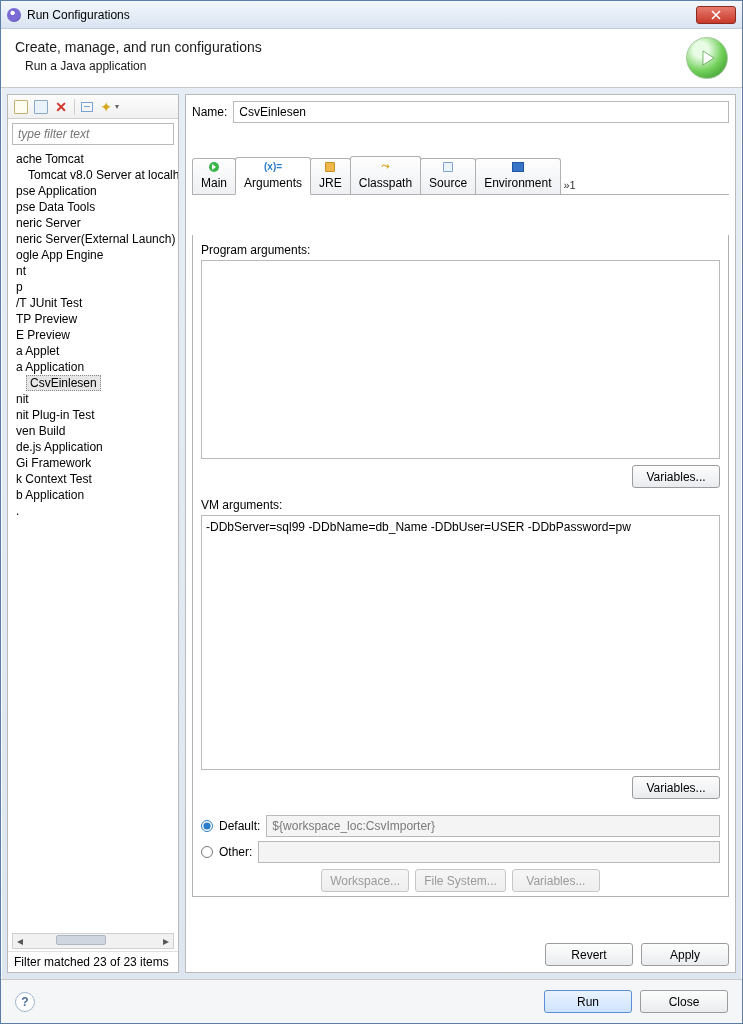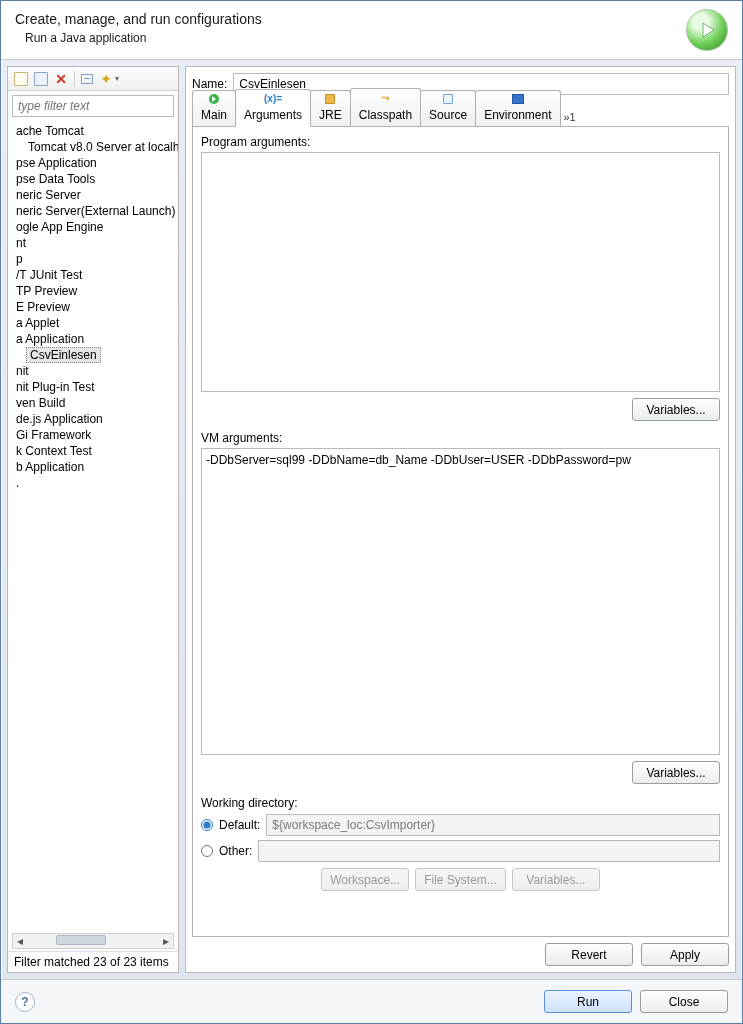--- a/index.html
+++ b/index.html
@@ -100,20 +100,21 @@
 }
 .hscroll .arrow{width:14px;height:14px;display:flex;align-items:center;justify-content:center;color:#555;}
 .hscroll .track{flex:1;position:relative;height:100%;}
 .hscroll .thumb{position:absolute;left:22%;top:1px;width:38%;height:10px;background:#cfd6df;border:1px solid #aeb7c3;border-radius:2px;}
 .filter-status { padding: 3px 6px; border-top:1px solid #e0e0e0; }
 
 .right {
   flex: 1; display: flex; flex-direction: column; min-width:0;
   background:#fff; border:1px solid #b9b9b9;
   padding: 6px;
+  gap: 40px;
 }
 .name-row { display:flex; align-items:center; gap:6px; margin-bottom:6px;}
 .name-row label { white-space:nowrap;}
 .name-row input {
   flex:1; height:22px; border:1px solid #b9b9b9; padding:0 5px; background:#fff;
 }
 .tabs {
   display:flex; align-items:flex-end; border-bottom:1px solid #b0b0b0; gap:0;
   height:26px;
 }
@@ -182,20 +183,30 @@
 .bottombar .spacer{flex:1;}
 .bottombar .btn{ min-width:88px;}
 
 .radio{ width:12px;height:12px; accent-color:#2a7dcb;}
 </style>
 </head>
 <body>
 
 <div class="window">
 
+  <div class="titlebar">
+    <span class="eclipse-ico"></span>
+    <span class="title">Run Configurations</span>
+    <span class="spacer"></span>
+    <div class="close">
+      <svg width="10" height="10" viewBox="0 0 10 10">
+          <path d="M1 1 L9 9 M9 1 L1 9" stroke="#fff" stroke-width="1.6"></path>
+        </svg>
+    </div>
+  </div>
 
   <div class="header">
     <div class="htexts">
       <h1>Create, manage, and run configurations</h1>
       <div class="sub">Run a Java application</div>
     </div>
     <div class="run-badge">
       <svg width="20" height="20" viewBox="0 0 20 20">
           <polygon points="6,3 17,10 6,17" fill="#ffffff" stroke="#2f8a24" stroke-width="0.6"></polygon>
         </svg>
@@ -269,21 +280,20 @@
           <button class="btn">Variables...</button>
         </div>
 
         <div class="section-label">VM arguments:</div>
         <textarea class="ta vm" style="">-DDbServer=sql99 -DDbName=db_Name -DDbUser=USER -DDbPassword=pw</textarea>
         <div class="row-right">
           <button class="btn">Variables...</button>
         </div>
 
         <div class="wd">
-          <div class="section-label">Working directory:</div>
           <div class="opt-row">
             <input type="radio" class="radio" name="wd" checked="" style="">
             <label>Default:</label>
             <input type="text" disabled="" value="${workspace_loc:CsvImporter}" style="">
           </div>
           <div class="opt-row">
             <input type="radio" class="radio" name="wd" style="">
             <label>Other:</label>
             <input type="text" disabled="" value="" style="">
           </div>

